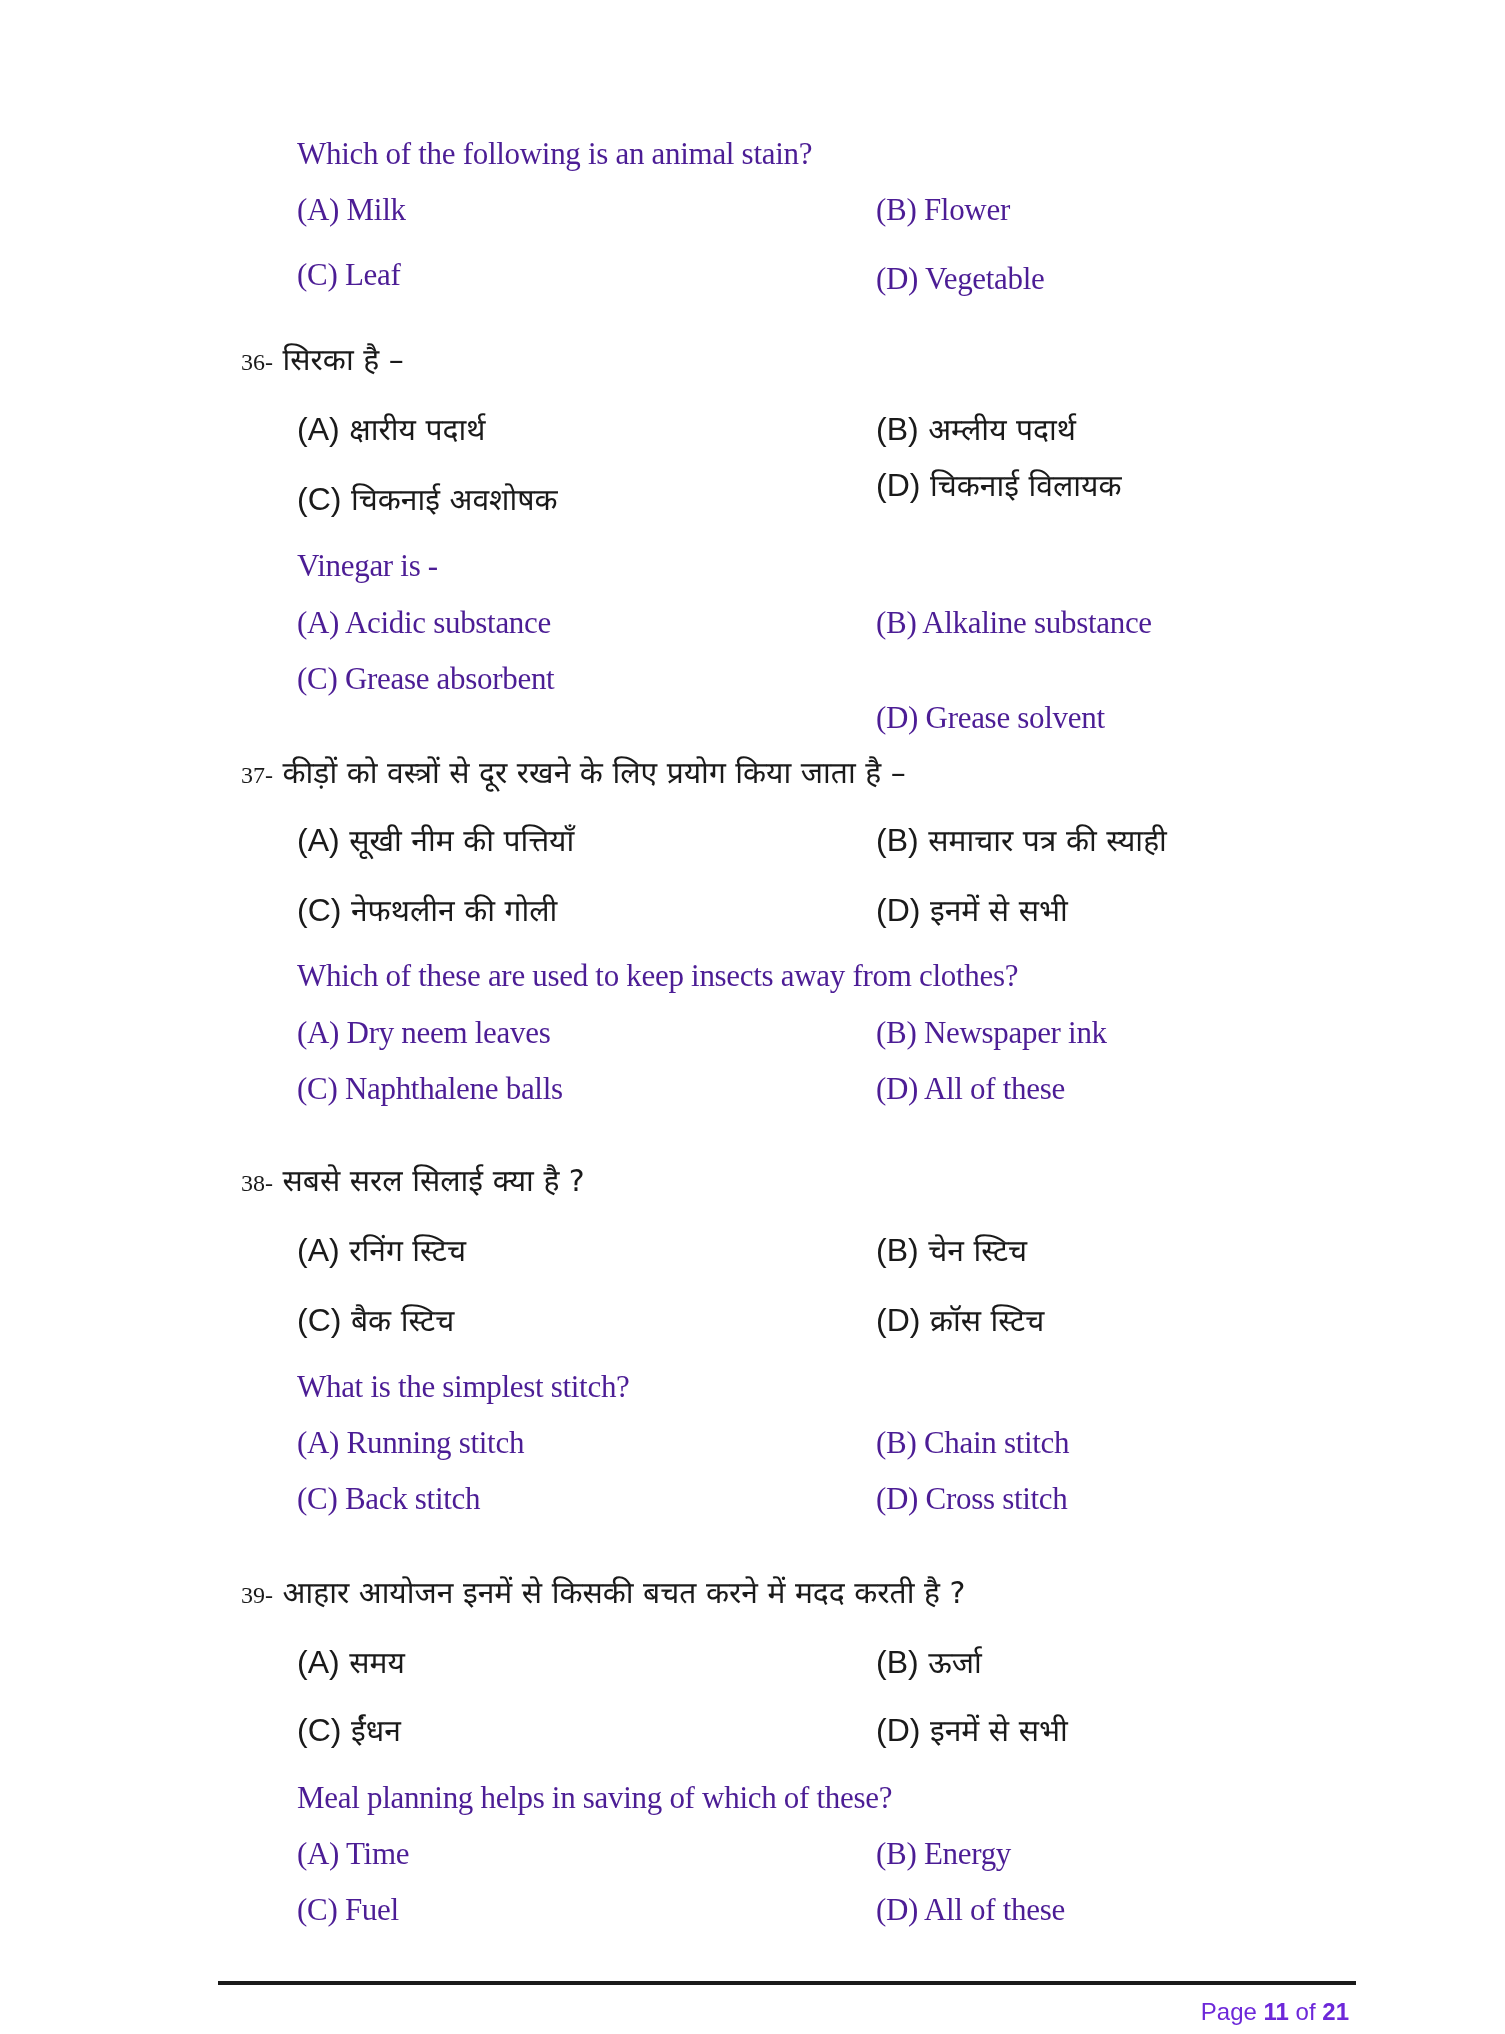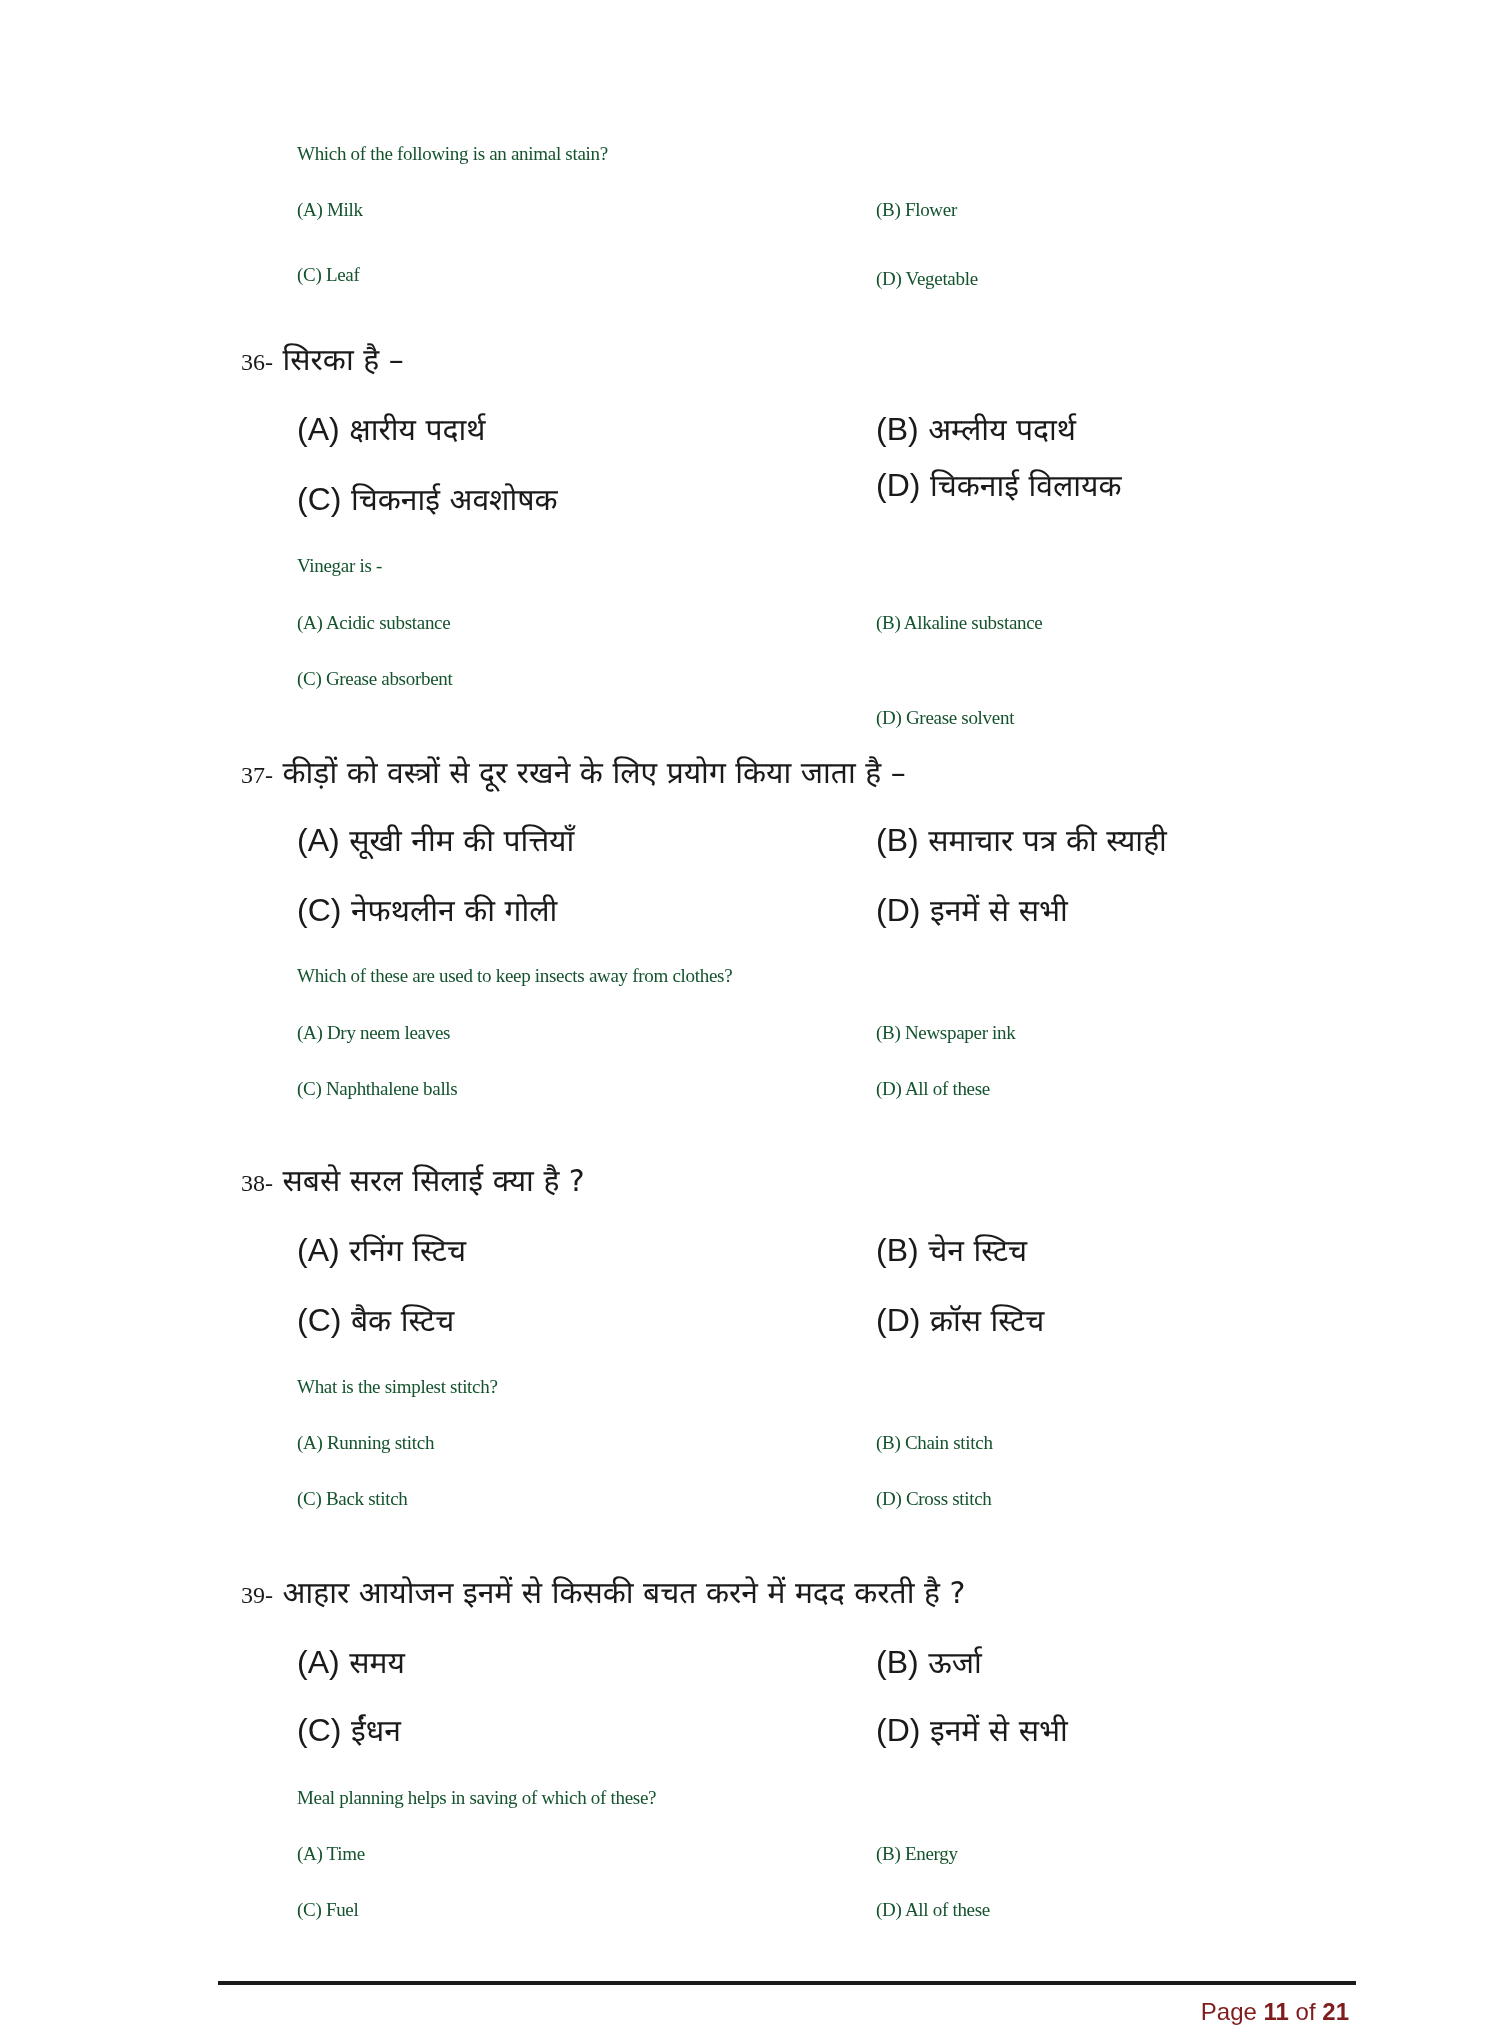--- a/index.html
+++ b/index.html
@@ -1,27 +1,27 @@
 <!DOCTYPE html>
 <html><head>
 <meta charset="utf-8">
 <style>
   html, body { margin: 0; padding: 0; background: #ffffff; }
   body { width: 1505px; height: 2034px; position: relative; overflow: hidden; color: #111; }
   .line { position: absolute; white-space: nowrap; transform: translateY(-50%); }
-  .en { font-family: "Liberation Serif", "DejaVu Serif", serif; font-size: 19px; letter-spacing: -0.3px; color: #14532d; }
+  .en { font-family: "Liberation Serif", "DejaVu Serif", serif; font-size: 31px; letter-spacing: -0.3px; color: #4c1d95; }
   .hi { font-family: "DejaVu Sans", "Liberation Sans", sans-serif; font-size: 30px; color: #1a1a1a; }
   .qnum { font-family: "Liberation Serif", serif; font-size: 24px; }
   .hi .lbl { font-family: "Liberation Sans", sans-serif; font-size: 32px; }
   .en .lbl { font-family: "Liberation Serif", serif; }
   .colA { left: 297px; }
   .colB { left: 876px; }
   .colQ { left: 241px; }
   .footer-rule { position: absolute; left: 218px; top: 1981px; width: 1138px; height: 4px; background: #1a1a1a; }
-  .page-num { position: absolute; right: 156px; top: 1998px; font-family: "Liberation Sans", "DejaVu Sans", sans-serif; font-size: 24px; color: #7f1d1d; }
+  .page-num { position: absolute; right: 156px; top: 1998px; font-family: "Liberation Sans", "DejaVu Sans", sans-serif; font-size: 24px; color: #6d28d9; }
   .page-num b { font-weight: 700; }
 </style>
 </head>
 <body>
 
 <div class="line en colA" style="top:154px">Which of the following is an animal stain?</div>
 <div class="line en colA" style="top:210px"><span class="lbl">(A)</span> <span>Milk</span></div>
 <div class="line en colB" style="top:210px"><span class="lbl">(B)</span> <span>Flower</span></div>
 <div class="line en colA" style="top:275px"><span class="lbl">(C)</span> <span>Leaf</span></div>
 <div class="line en colB" style="top:279px"><span class="lbl">(D)</span> <span>Vegetable</span></div>

